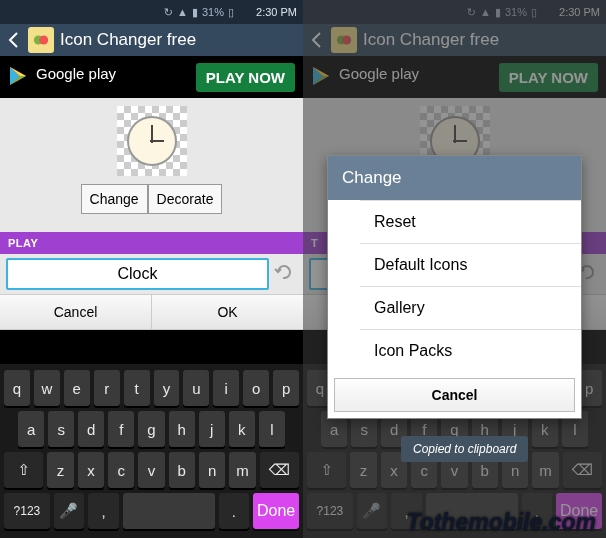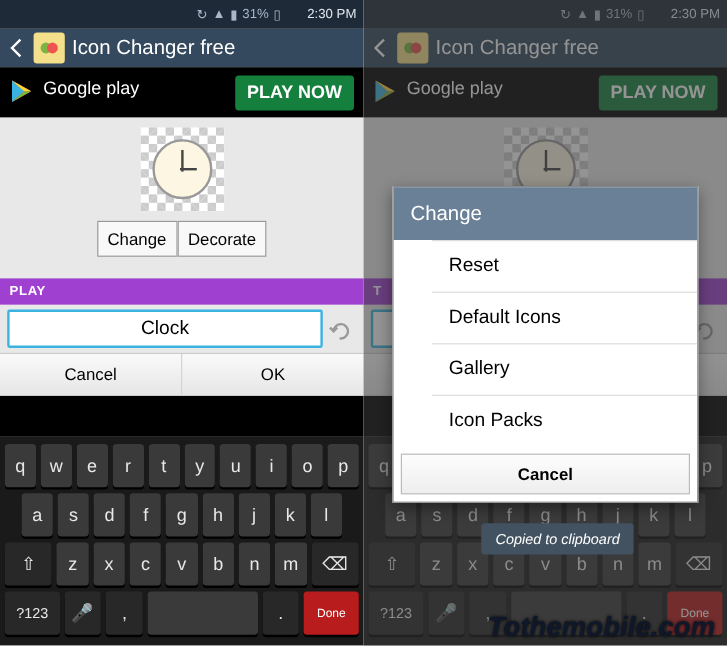--- a/index.html
+++ b/index.html
@@ -19,33 +19,33 @@
 .adbanner .spacer{flex:1;}
 .adbanner .playnow{background:#15803d;color:#fff;font-size:15px;padding:6px 10px;border-radius:3px;font-weight:bold;}
 .iconprev{height:86px;display:flex;align-items:center;justify-content:center;background:#e8e8e8;}
 .checker{width:70px;height:70px;background-image:linear-gradient(45deg,#ccc 25%,transparent 25%),linear-gradient(-45deg,#ccc 25%,transparent 25%),linear-gradient(45deg,transparent 75%,#ccc 75%),linear-gradient(-45deg,transparent 75%,#ccc 75%);background-size:14px 14px;background-position:0 0,0 7px,7px -7px,-7px 0;background-color:#fff;display:flex;align-items:center;justify-content:center;}
 .clockface{width:50px;height:50px;background:#fdf6e3;border-radius:50%;border:2px solid #999;position:relative;}
 .clockface::before{content:"";position:absolute;width:2px;height:18px;background:#444;left:50%;top:7px;transform:translateX(-50%);}
 .clockface::after{content:"";position:absolute;width:14px;height:2px;background:#444;left:50%;top:50%;transform:translate(-2px,-50%);}
 .btnrow{display:flex;justify-content:center;gap:0;background:#e8e8e8;padding-bottom:18px;}
 .btnrow .btn{background:#f8f8f8;border:1px solid #999;padding:6px 8px;font-size:14px;}
 .titlesect{height:22px;background:#a040d0;color:#fff;font-size:11px;font-weight:bold;display:flex;align-items:center;padding:0 8px;letter-spacing:0.5px;}
-.inputrow{display:flex;align-items:flex-end;background:#e8e8e8;padding:4px 6px;gap:0;}
+.inputrow{display:flex;align-items:flex-start;background:#e8e8e8;padding:4px 6px;gap:0;}
 .inputrow input{flex:1;height:32px;border:2px solid #3bb3e0;border-radius:2px;text-align:center;font-size:16px;background:#fff;}
 .inputrow .undo{width:28px;height:28px;display:flex;align-items:center;justify-content:center;color:#888;}
 .dlgbtns{display:flex;background:#f0f0f0;border-top:1px solid #ccc;border-bottom:1px solid #ccc;}
 .dlgbtns .db{flex:1;text-align:center;padding:9px 0;font-size:14px;border-right:1px solid #ccc;background:linear-gradient(#fafafa,#e6e6e6);}
 .dlgbtns .db:last-child{border-right:none;}
 .kbspace{flex:1;background:#000;}
 .keyboard{background:#1a1a1a;padding:6px 4px 4px;}
 .krow{display:flex;gap:4px;margin-bottom:5px;justify-content:center;}
 .key{background:#3a3a3a;color:#e8e8e8;border-radius:3px;height:36px;display:flex;align-items:center;justify-content:center;font-size:15px;flex:1;min-width:0;box-shadow:0 2px 0 #000;}
 .key.w15{flex:1.5;}
 .key.dark{background:#282828;}
-.key.done{background:#b91c1c;color:#fff;font-size:10px;}
+.key.done{background:#d946ef;color:#fff;font-size:16px;}
 .key.space{flex:3;}
 .screen .dim{position:absolute;inset:0;background:rgba(60,60,60,0.55);z-index:5;}
 .dialog{position:absolute;left:24px;right:24px;top:155px;background:#fff;z-index:10;border:1px solid #888;box-shadow:0 4px 12px rgba(0,0,0,0.4);}
 .dialog .dtitle{background:#6a8096;color:#fff;padding:12px 14px;font-size:17px;}
 .dialog .ditem{padding:12px 14px;font-size:16px;border-top:1px solid #ddd;margin-left:32px;}
 .dialog .dcancel{margin:6px;padding:8px;text-align:center;font-weight:bold;font-size:14px;background:linear-gradient(#fdfdfd,#eee);border:1px solid #bbb;}
 .toast{position:absolute;z-index:12;background:#435260;color:#fff;padding:6px 12px;border-radius:3px;font-size:12px;bottom:76px;left:98px;font-style:italic;}
 .watermark{position:absolute;bottom:2px;right:10px;color:#0f172a;font-size:23px;font-style:italic;font-weight:bold;z-index:20;text-shadow:0 0 3px #000;}
 </style>
 </head>

